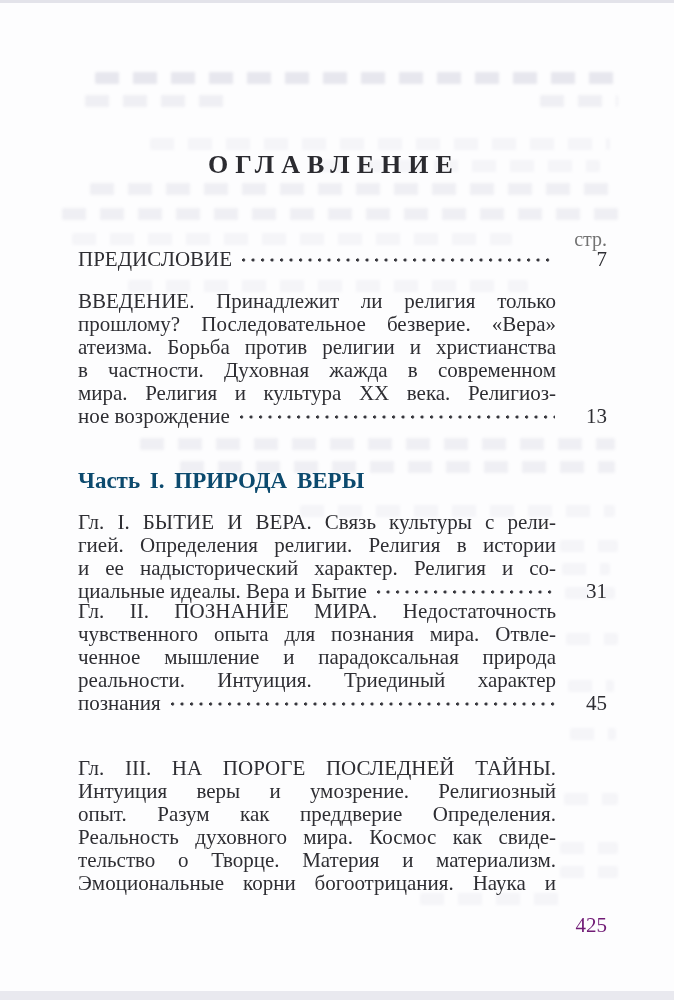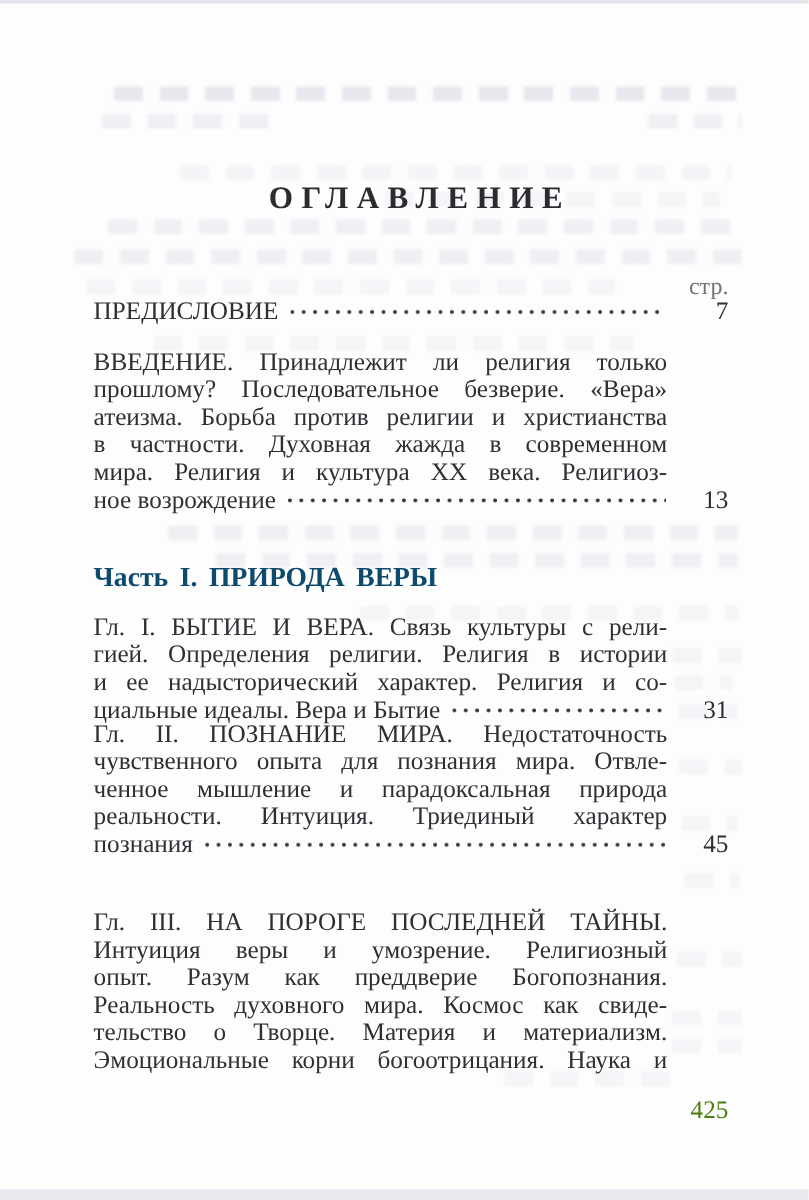--- a/index.html
+++ b/index.html
@@ -26,21 +26,21 @@
     position: absolute; height: 12px; border-radius: 2px;
     filter: blur(1.5px);
     background-image: repeating-linear-gradient(90deg,
       rgba(128,128,162,0.55) 0px 24px, rgba(128,128,162,0) 24px 38px);
   }
   .gs { opacity: 0.32; }
   .gm { opacity: 0.20; }
   .gf { opacity: 0.12; }
   
   .main-heading {
-    position: absolute; left: 224px; top: 150px;
+    position: absolute; left: 208px; top: 150px;
     font-size: 26px; font-weight: 700; letter-spacing: 7px;
     color: #2b2b30; white-space: nowrap;
   }
   .str-label {
     position: absolute; right: 67px; top: 228px;
     font-size: 20px; color: #737373;
   }
   .toc-para {
     position: absolute; left: 78px; right: 67px;
     font-size: 21px; line-height: 23px; color: #2e2e33;
@@ -59,21 +59,21 @@
     background-repeat: repeat-x;
   }
   .pagenum { min-width: 28px; text-align: right; }
   .part-heading {
     position: absolute; left: 78px; top: 468px;
     font-size: 23px; font-weight: 700; word-spacing: 4px;
     color: #0c4a6e; white-space: nowrap;
   }
   .footer-num {
     position: absolute; right: 67px; top: 913px;
-    font-size: 21px; color: #4d7c0f;
+    font-size: 21px; color: #701a75;
   }
 </style>
 </head>
 <body>
 
 <div class="page">
 
   <div class="edge-top"></div>
   <div class="edge-bottom"></div>
 
@@ -144,21 +144,21 @@
     <div class="lastline">
       <span class="txt">познания</span>
       <span class="leader"></span>
       <span class="pagenum">45</span>
     </div>
   </div>
 
   <div class="toc-para" style="top:757px;">
     <div class="jline">Гл. III. НА ПОРОГЕ ПОСЛЕДНЕЙ ТАЙНЫ.</div>
     <div class="jline">Интуиция веры и умозрение. Религиозный</div>
-    <div class="jline">опыт. Разум как преддверие Богопознания.</div>
+    <div class="jline">опыт. Разум как преддверие Определения.</div>
     <div class="jline">Реальность духовного мира. Космос как свиде-</div>
     <div class="jline">тельство о Творце. Материя и материализм.</div>
     <div class="jline">Эмоциональные корни богоотрицания. Наука и</div>
   </div>
 
   <div class="footer-num">425</div>
 
 </div>
 
 </body></html>

